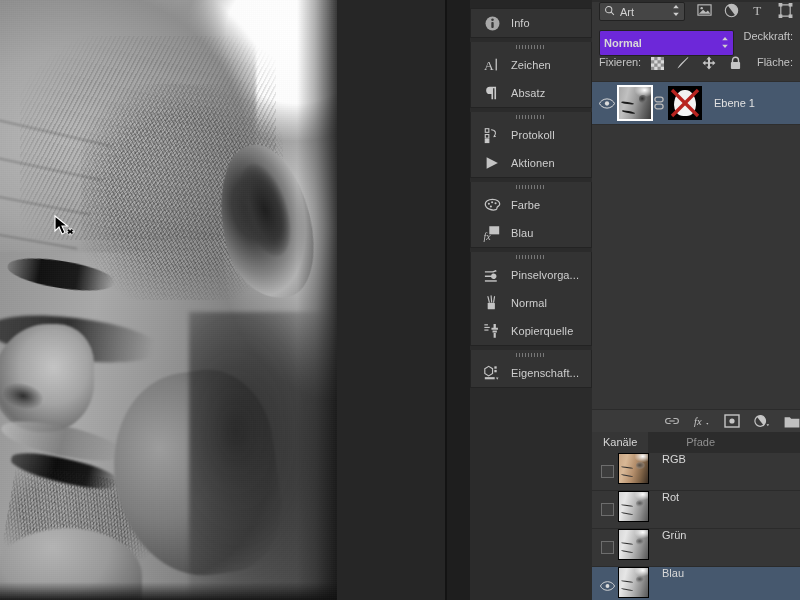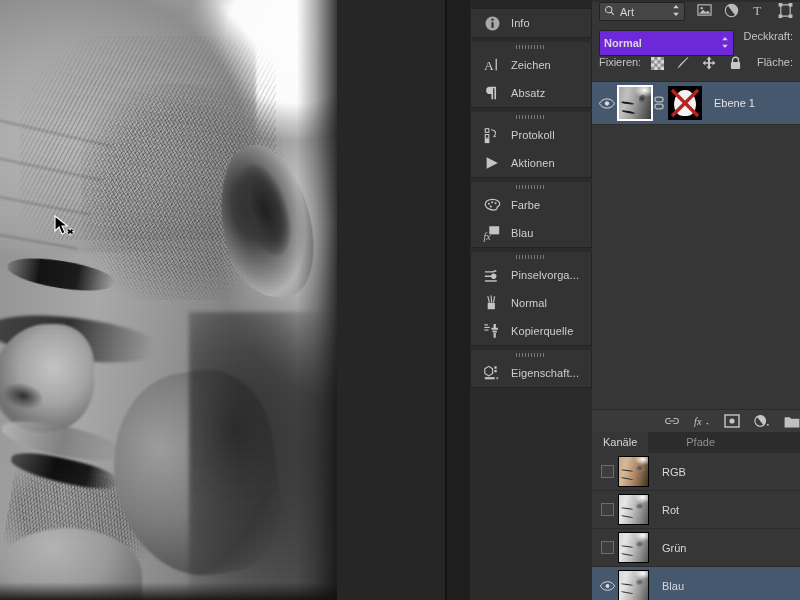--- a/index.html
+++ b/index.html
@@ -154,21 +154,21 @@
 
   #layers-bottom{position:absolute;left:0;bottom:0;width:208px;height:22px;background:#3a3a3a;
      border-top:1px solid #2b2b2b;display:flex;align-items:center;justify-content:flex-end;padding-right:4px;gap:14px;}
   .bic{width:16px;height:16px;display:flex;align-items:center;justify-content:center;color:#c2c2c2;}
 
   
   #channels{position:absolute;left:592px;top:432px;width:208px;height:168px;background:#363636;}
   #ch-tabs{height:21px;display:flex;align-items:flex-end;background:#2c2c2c;gap:27px;}
   .ch-tab{height:21px;line-height:21px;padding:0 11px;font-size:11px;color:#8f8f8f;background:#2c2c2c;}
   .ch-tab.active{background:#363636;color:#d6d6d6;}
-  .ch-row{display:flex;align-items:center;height:37px;border-bottom:1px solid #2b2b2b;padding-left:4px;}
+  .ch-row{display:flex;height:37px;border-bottom:1px solid #2b2b2b;padding-left:4px;}
   .ch-row.active{background:#46586e;}
   .ch-eye{width:22px;display:flex;align-items:center;justify-content:center;}
   .ch-chk{width:11px;height:11px;border:1px solid #6d6d6d;background:#3d3d3d;}
   .ch-thumb{width:29px;height:29px;border:1px solid #000;background:#fff;position:relative;overflow:hidden;flex:0 0 29px;}
   .ch-name{margin-left:13px;font-size:11px;color:#d8d8d8;}
   .gray-face{position:absolute;inset:0;background:
       radial-gradient(ellipse 70% 50% at 82% 8%, #ffffff 0%, rgba(255,255,255,0) 42%),
       linear-gradient(105deg,#d6d6d6 0%,#e6e6e6 22%,#bdbdbd 50%,#8f8f8f 74%,#555 100%);}
   .rgb-face{position:absolute;inset:0;background:
       radial-gradient(ellipse 70% 50% at 82% 8%, #ffffff 0%, rgba(255,255,255,0) 42%),

